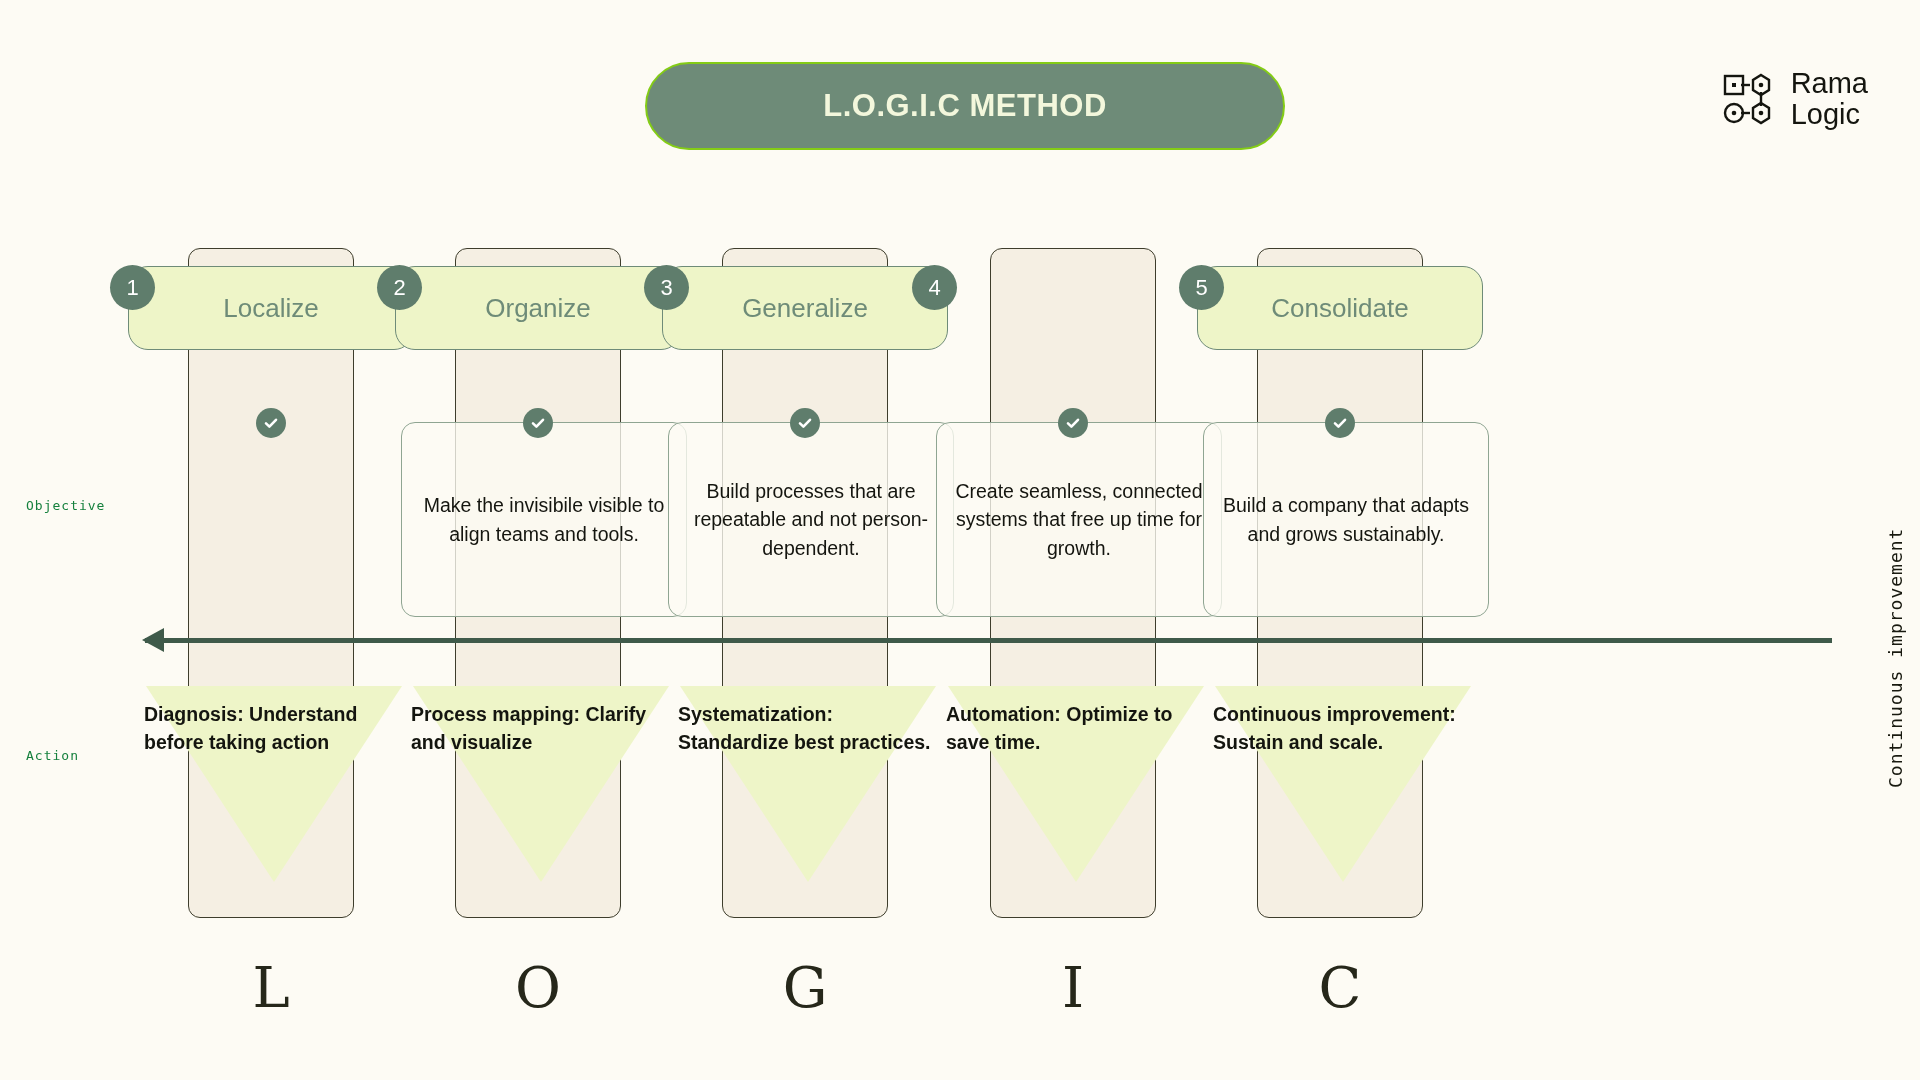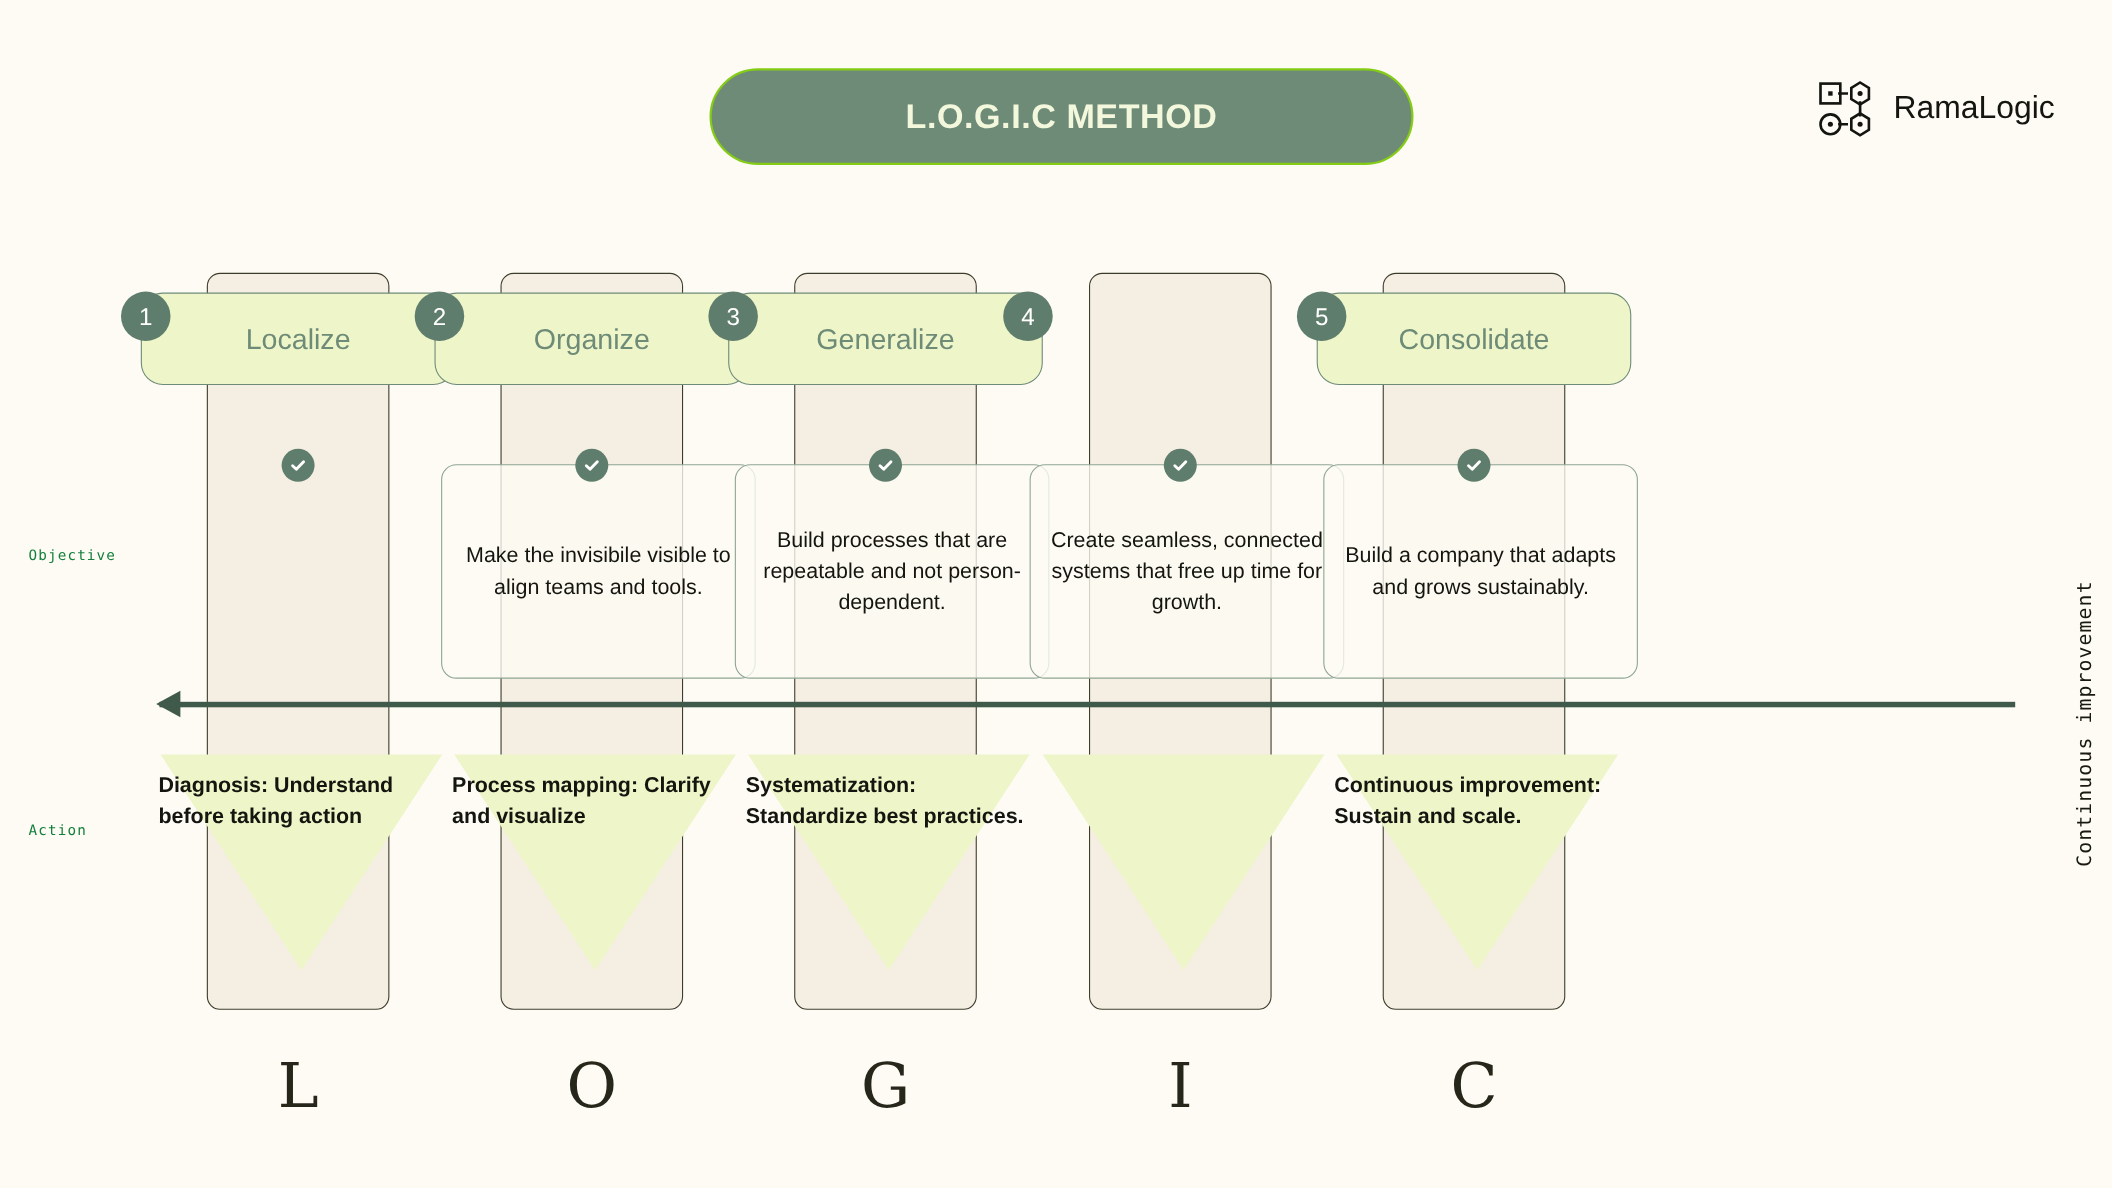--- a/index.html
+++ b/index.html
@@ -51,20 +51,21 @@
     position: absolute;
     right: 52px;
     top: 68px;
     display: flex;
     align-items: center;
     gap: 10px;
   }
   .logo-mark { display:block; }
   .logo-words {
     display: flex;
+    flex-direction: column;
     line-height: 1.08;
   }
   .logo-words span {
     font-size: 29px;
     color: #14150f;
     font-family: "Liberation Sans", sans-serif;
   }
 
   
   .row-label {
@@ -341,20 +342,21 @@
         <div class="col-num">4</div>
         <div class="col-check">
           <svg width="18" height="18" viewBox="0 0 18 18">
             <polyline points="4,9.4 7.4,12.6 14,5.8" fill="none" stroke="#ffffff" stroke-width="2.6" stroke-linecap="round" stroke-linejoin="round"></polyline>
           </svg>
         </div>
         <div class="col-card">
           <div class="col-card-text">Create seamless, connected systems that free up time for growth.</div>
         </div>
         <div class="col-tri"></div>
+        <div class="col-action">Automation: Optimize to save time.</div>
         <div class="col-letter">I</div>
       </div>
       <div class="col" style="left: 1197px;">
         <div class="col-band"></div>
         <div class="col-pill">
           <span class="col-pill-text">Consolidate</span>
         </div>
         <div class="col-num">5</div>
         <div class="col-check">
           <svg width="18" height="18" viewBox="0 0 18 18">

